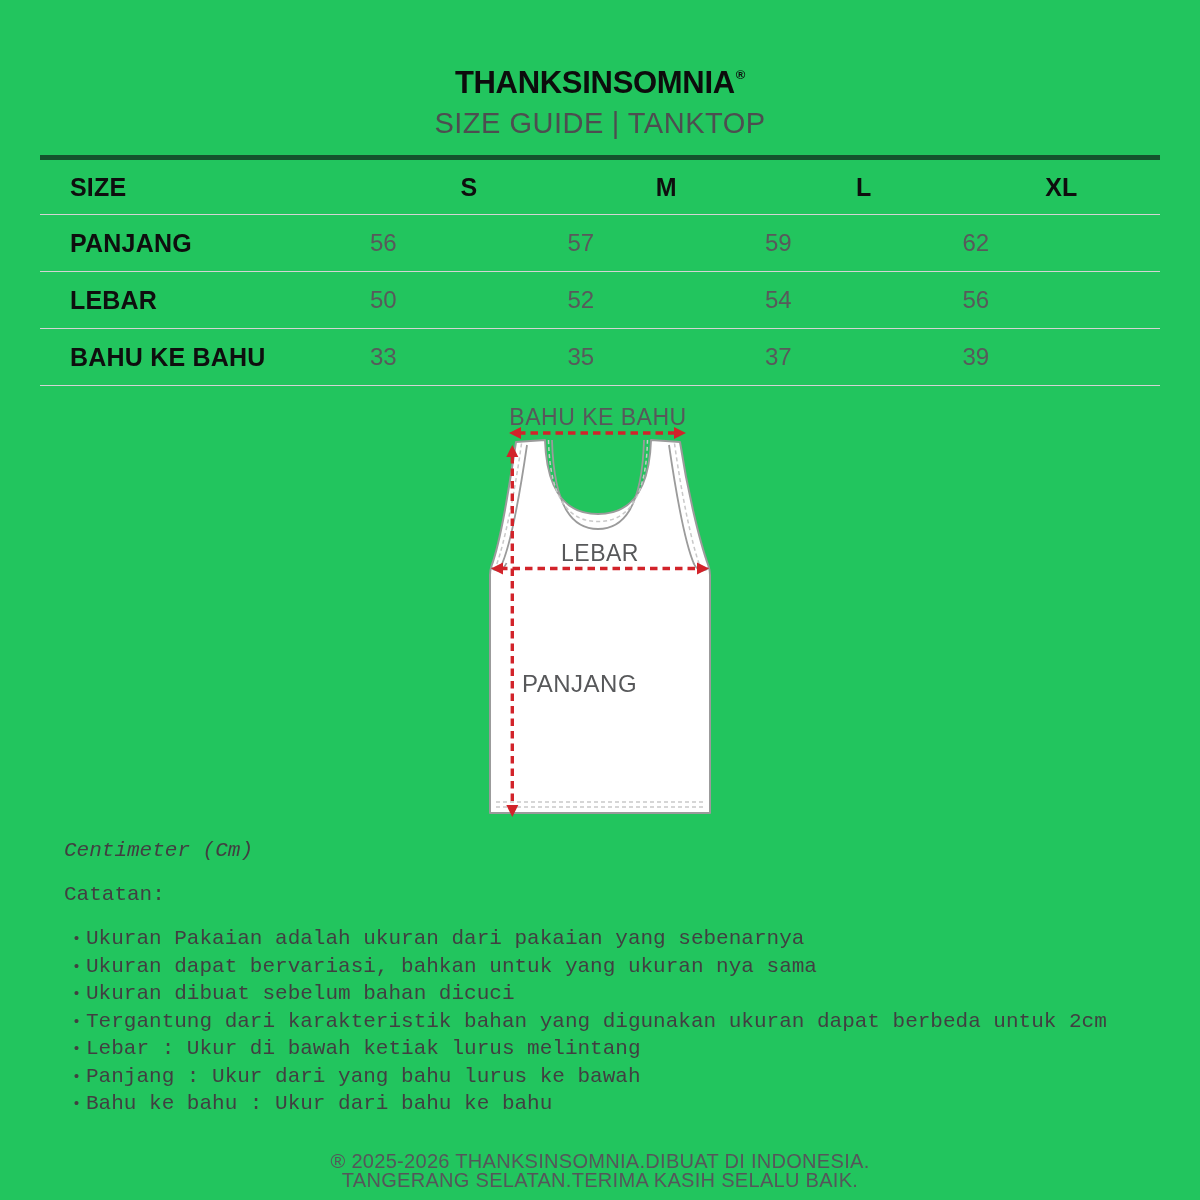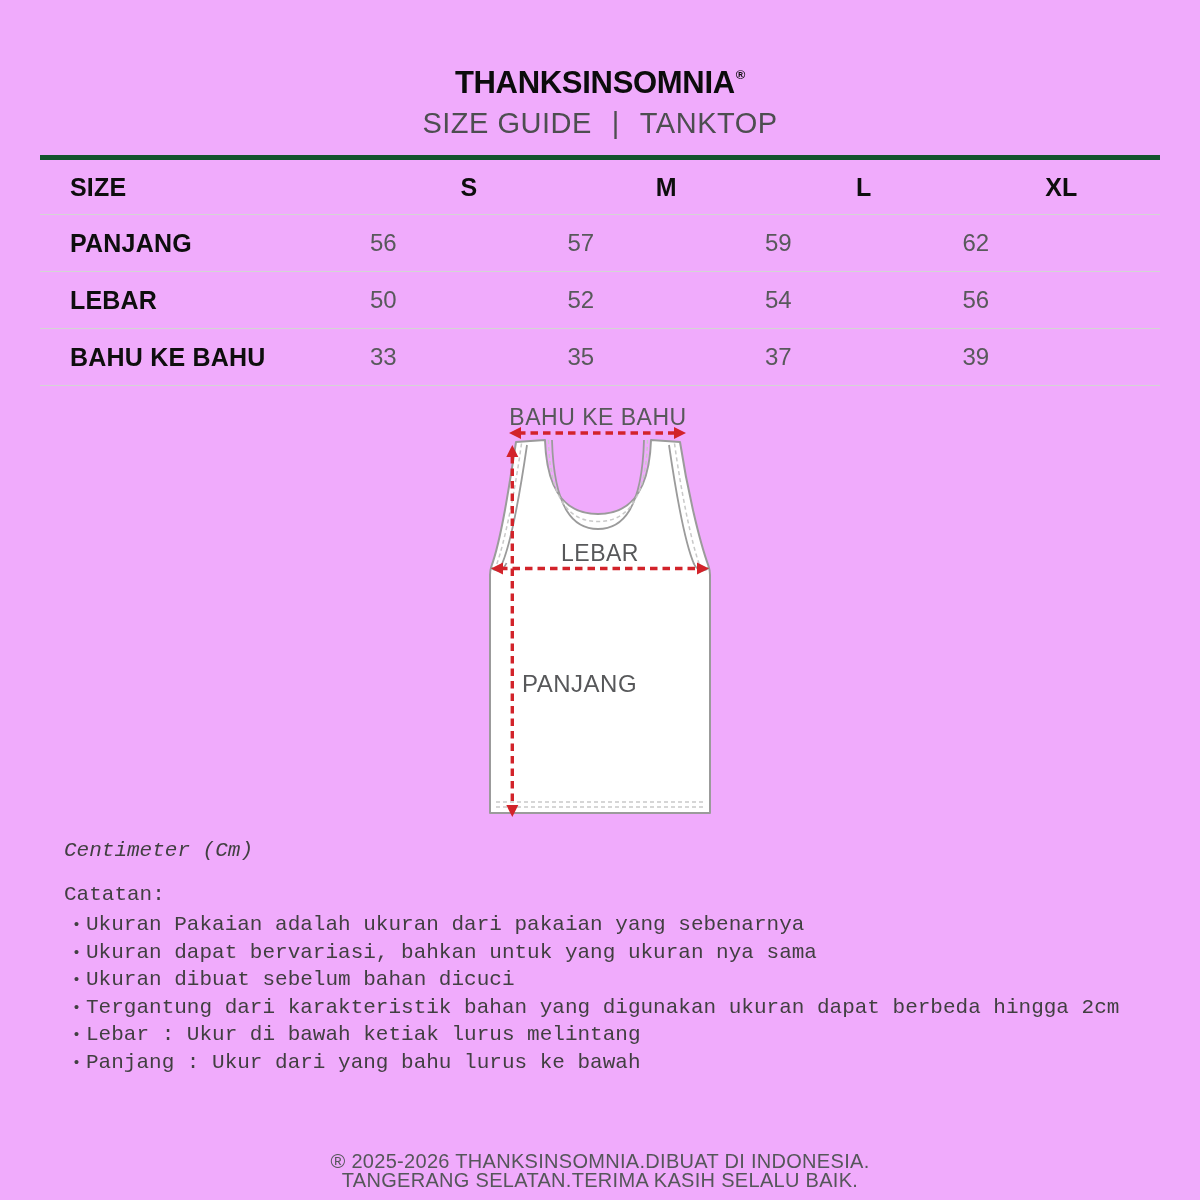--- a/index.html
+++ b/index.html
@@ -1,32 +1,32 @@
 <!DOCTYPE html>
 <html><head>
 <meta charset="utf-8">
 <style>
   * { margin:0; padding:0; box-sizing:border-box; }
   html,body { background:#fff; }
   .page {
     position:relative; width:1200px; height:1200px; margin:0 auto;
-    background:#f0abfc; overflow:hidden;
+    background:#22c55e; overflow:hidden;
     font-family:"Liberation Sans", sans-serif; color:#0e0e0e;
   }
 
   
   .header { position:absolute; top:55px; left:0; width:100%; text-align:center; }
   .brand {
     font-size:31px; font-weight:bold; letter-spacing:-0.3px; color:#0c0c0c;
     line-height:40px;
   }
   .brand sup { font-size:13px; font-weight:bold; vertical-align:14px; margin-left:1px; }
   .subtitle {
     margin-top:4px; font-size:29px; color:#4d4e50; letter-spacing:0.5px;
-    display:flex; justify-content:center; align-items:center; gap:20px;
+    display:flex; justify-content:center; align-items:center; gap:8px;
   }
   .subtitle .divider { color:#4d4e50; }
 
   
   .size-table {
     position:absolute; top:155px; left:40px; width:1120px;
     border-collapse:collapse; table-layout:fixed;
   }
   .size-table tr { height:57px; border-bottom:1px solid #d4d4d4; }
   .size-table thead tr { border-top:5px solid #14532d; }
@@ -51,21 +51,21 @@
   }
   .diagram-label.big { font-size:24px; }
 
   
   .notes {
     position:absolute; top:838px; left:64px; width:1110px;
     font-family:"Liberation Mono", monospace; font-size:21px; color:#413f41;
   }
   .notes .unit { line-height:26px;font-style:italic; }
   .notes .heading { line-height:26px; margin-top:18px; }
-  .notes ul { list-style:none; margin-top:4px; }
+  .notes ul { list-style:none; margin-top:18px; }
   .notes li { line-height:26.5px; white-space:nowrap; padding-left:8px; }
   .notes li .dot { font-size:15px; margin-right:5px; vertical-align:1px; }
 
   
   .footer {
     position:absolute; top:1152px; left:0; width:100%; text-align:center;
     font-size:20px; line-height:19px; color:#55565a; letter-spacing:0.3px;
   }
 </style>
 </head>
@@ -165,23 +165,24 @@
     </svg>
   </div>
 
   <div class="notes">
     <p class="unit">Centimeter (Cm)</p>
     <p class="heading">Catatan:</p>
     <ul>
       <li><span class="dot">•</span><span>Ukuran Pakaian adalah ukuran dari pakaian yang sebenarnya</span></li>
       <li><span class="dot">•</span><span>Ukuran dapat bervariasi, bahkan untuk yang ukuran nya sama</span></li>
       <li><span class="dot">•</span><span>Ukuran dibuat sebelum bahan dicuci</span></li>
-      <li><span class="dot">•</span><span>Tergantung dari karakteristik bahan yang digunakan ukuran dapat berbeda hingga 2cm</span></li>
+      <li><span class="dot">•</span><span>Tergantung dari karakteristik bahan yang digunakan ukuran dapat berbeda untuk 2cm</span></li>
       <li><span class="dot">•</span><span>Lebar : Ukur di bawah ketiak lurus melintang</span></li>
       <li><span class="dot">•</span><span>Panjang : Ukur dari yang bahu lurus ke bawah</span></li>
+      <li><span class="dot">•</span><span>Bahu ke bahu : Ukur dari bahu ke bahu</span></li>
     </ul>
   </div>
 
   <div class="footer">
     <p>® 2025-2026 THANKSINSOMNIA.DIBUAT DI INDONESIA.</p>
     <p>TANGERANG SELATAN.TERIMA KASIH SELALU BAIK.</p>
   </div>
 
 </div>
 

